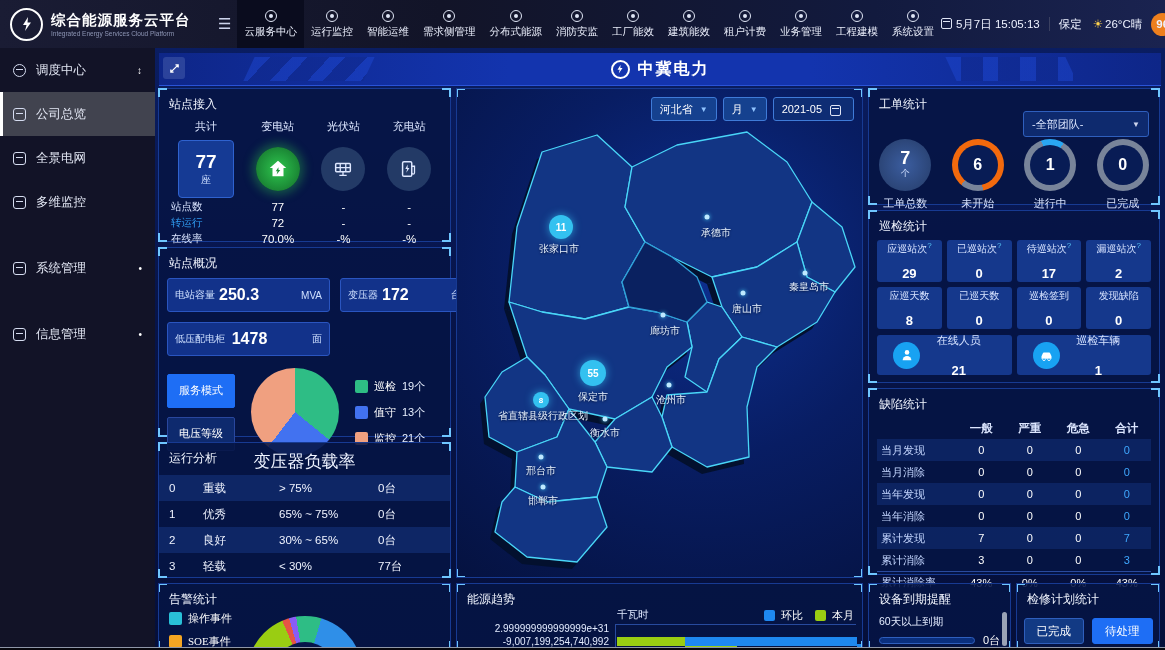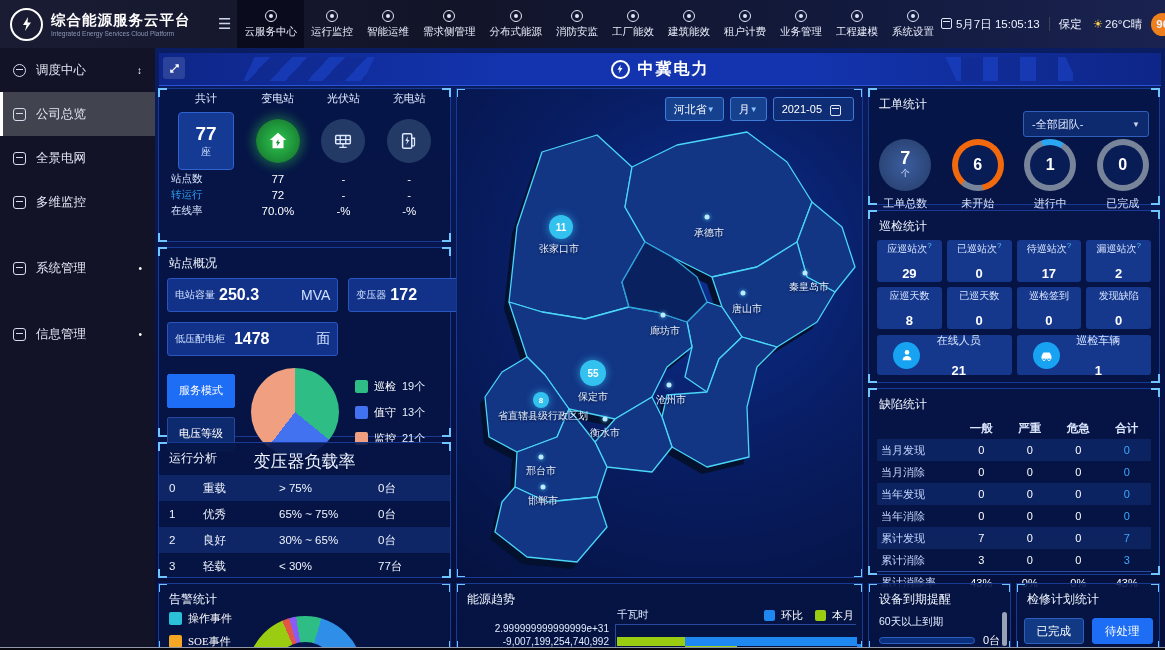--- a/index.html
+++ b/index.html
@@ -79,21 +79,21 @@
   .sa-icon.green { background:radial-gradient(circle,#2ec54e 0%,#1d8f38 60%,#14632a 100%); box-shadow:0 0 10px 4px rgba(46,197,78,.35); }
   .sa-row-label { font-size:10.5px; color:#d9e4ff; padding-left:4px; }
   .sa-row-label.cyan { color:#2f9bf0; }
   .sa-val { font-size:11.5px; text-align:center; }
 
   
   .ov-cards { display:grid; grid-template-columns:1fr 1fr 1fr; gap:10px; padding:2px 8px; }
   .ov-card { background:#12328a; border:1px solid #2a55c0; border-radius:3px; height:34px; display:flex; align-items:center; padding:0 7px; gap:4px; }
   .ov-card .l { font-size:10px; color:#cfe0ff; white-space:nowrap; }
   .ov-card .v { font-size:16px; font-weight:bold; flex:1; text-align:center; }
-  .ov-card .u { font-size:14px; color:#cfe0ff;padding-left:38px; }
+  .ov-card .u { font-size:10px; color:#cfe0ff;padding-left:38px; }
   .ov-bottom { display:flex; align-items:center; padding:10px 8px 0; gap:6px; }
   .ov-btns { display:flex; flex-direction:column; gap:9px; }
   .ov-btn { width:68px; height:34px; font-size:11px; display:flex; align-items:center; justify-content:center; border-radius:2px; background:#0e2a6e; border:1px solid #29479e; cursor:pointer; }
   .ov-btn.active { background:#1e6ef5; border-color:#1e6ef5; }
   .pie { width:88px; height:88px; border-radius:50%; margin:0 10px; flex:none; }
   .ov-legend { display:flex; flex-direction:column; gap:11px; font-size:11px; }
   .leg-item { display:flex; align-items:center; gap:6px; }
   .leg-sq { width:13px; height:13px; border-radius:2px; flex:none; }
   .leg-val { color:#e8f0ff; }
 
@@ -103,21 +103,21 @@
   .oa-row { display:grid; grid-template-columns:34px 76px 1fr 62px; align-items:center; height:26px; padding:0 10px; font-size:11.5px; color:#f0f4ff; }
   .oa-row:nth-child(odd) { background:rgba(22,52,130,.55); }
 
   
   .al-legend { position:absolute; left:10px; top:27px; display:flex; flex-direction:column; gap:8px; font-size:11px;font-family:Liberation Serif, serif; }
   .donut { position:absolute; left:88px; top:32px; width:116px; height:116px; border-radius:50%; }
   .donut::after { content:""; position:absolute; inset:26px; border-radius:50%; background:#07164a; }
 
   
   .map-controls { position:absolute; top:8px; right:8px; display:flex; gap:6px; z-index:6; }
-  .map-select { background:#15418f; border:1px solid #3f7bd8; border-radius:3px; height:24px; display:flex; align-items:center; gap:0; padding:0 8px; font-size:11px; cursor:pointer; }
+  .map-select { background:#15418f; border:1px solid #3f7bd8; border-radius:3px; height:24px; display:flex; align-items:center; gap:7px; padding:0 8px; font-size:11px; cursor:pointer; }
   .map-select .caret { color:#8fc3ff; }
   .map-date { background:#0e2d74; border:1px solid #3f7bd8; border-radius:3px; height:24px; display:flex; align-items:center; gap:8px; padding:0 8px; font-size:11px; cursor:pointer; }
   .mapsvg { position:absolute; left:0; top:18px; }
   .city-dot { position:absolute; width:5px; height:5px; background:#bfe9ff; border-radius:50%; transform:translate(-50%,-50%); box-shadow:0 0 4px #4ad2f8; }
   .city-label { position:absolute; transform:translate(-50%,-50%); font-size:10px; color:#eaf4ff; white-space:nowrap; text-shadow:0 1px 2px #04123a; }
   .city-badge { position:absolute; transform:translate(-50%,-50%); background:#33c1f0; border-radius:50%; display:flex; align-items:center; justify-content:center; font-size:10px; font-weight:bold; color:#fff; box-shadow:0 0 8px rgba(51,193,240,.7);text-align:center; }
 
   
   .et-body { position:absolute; left:0; right:0; top:24px; bottom:0; }
   .et-yticks { position:absolute; left:0; top:14px; width:152px; text-align:right; font-size:10px; color:#e4ecff; line-height:13px; }
@@ -294,20 +294,21 @@
       <span>中冀电力</span>
     </div>
   </div>
   <div class="expand-btn">
     <svg width="11" height="11" viewBox="0 0 12 12">
         <path d="M2 10 L10 2 M7 2 H10 V5 M5 10 H2 V7" stroke="#fff" stroke-width="1.4" fill="none"></path>
       </svg>
   </div>
 
   <div class="panel" id="p-access">
+    <div class="panel-title">站点接入</div>
     <div class="sa-grid">
       <div class="sa-head">共计</div>
       <div class="sa-head">变电站</div>
       <div class="sa-head">光伏站</div>
       <div class="sa-head">充电站</div>
 
       <div class="sa-total">
         <div class="v">77</div>
         <div class="u">座</div>
       </div>
@@ -499,21 +500,21 @@
         <polygon points="70,250 88,268 112,302 100,330 60,345 32,330 28,290 45,265"></polygon>
         <polygon points="158,312 195,290 205,310 215,340 195,365 150,360 138,335"></polygon>
         <polygon points="100,330 112,302 138,335 150,360 140,390 90,395 58,380 60,345"></polygon>
         <polygon points="58,380 90,395 140,390 150,420 120,455 70,450 38,425 45,395"></polygon>
         <polygon points="188,135 215,150 240,170 250,195 230,215 200,205 172,200 165,175" fill="#0a2160" stroke="#2f9fd8"></polygon>
       </g>
     </svg>
     <div class="city-badge" style="left:104px;top:138px;width:24px;height:24px;">11</div>
     <div class="city-label" style="left:102px;top:160px;">张家口市</div>
     <div class="city-dot" style="left:250px;top:128px;"></div>
-    <div class="city-label" style="left:252px;top:144px;text-align:right;">承德市</div>
+    <div class="city-label" style="left:259px;top:144px;text-align:right;">承德市</div>
     <div class="city-dot" style="left:348px;top:184px;"></div>
     <div class="city-label" style="left:352px;top:198px;">秦皇岛市</div>
     <div class="city-dot" style="left:286px;top:204px;"></div>
     <div class="city-label" style="left:290px;top:220px;">唐山市</div>
     <div class="city-dot" style="left:206px;top:226px;"></div>
     <div class="city-label" style="left:208px;top:242px;">廊坊市</div>
     <div class="city-badge" style="left:136px;top:284px;width:26px;height:26px;">55</div>
     <div class="city-label" style="left:136px;top:308px;">保定市</div>
     <div class="city-dot" style="left:212px;top:296px;"></div>
     <div class="city-label" style="left:214px;top:311px;">沧州市</div>

